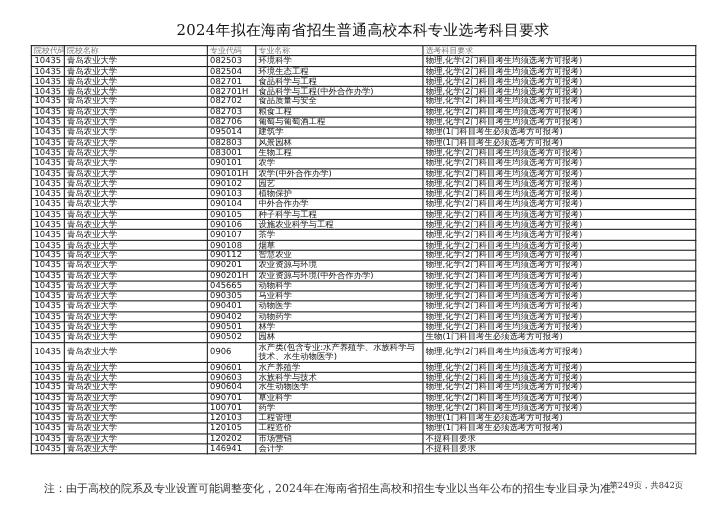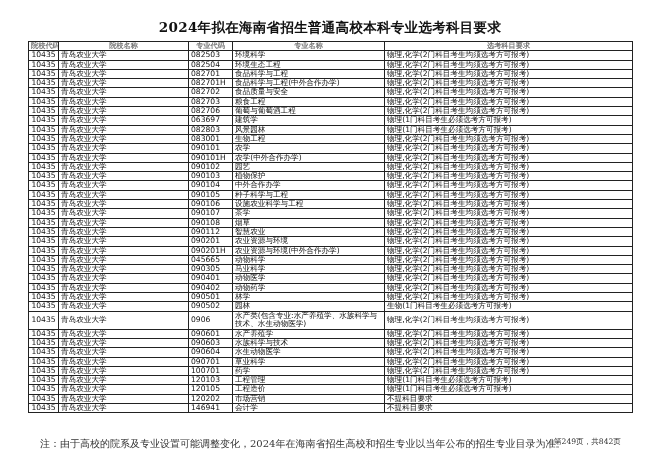--- a/index.html
+++ b/index.html
@@ -1,27 +1,27 @@
 <!DOCTYPE html>
 <html><head>
 <meta charset="utf-8">
 <style>
   html, body { margin: 0; padding: 0; background: #ffffff; }
   body { width: 660px; height: 466px; position: relative; overflow: hidden;
          font-family: "DejaVu Sans", "Liberation Sans", sans-serif; color: #111; }
   .title { position: absolute; left: 0; width: 660px; top: 19px; text-align: center;
            font-family: "DejaVu Serif", "Liberation Serif", serif; font-size: 13.5px;
-           font-weight: bold; letter-spacing: 0.3px; color: #111; }
+           font-weight: normal; letter-spacing: 0.3px; color: #111; }
   table.grid { position: absolute; left: 28px; top: 41px; width: 604px;
                border-collapse: collapse; table-layout: fixed; }
   table.grid th, table.grid td { border: 1px solid #222; padding: 0 2px;
                font-size: 7.6px; line-height: 8.3px; height: 8.3px; white-space: nowrap;
                overflow: hidden; vertical-align: middle; }
-  table.grid th { font-family: "DejaVu Serif", "Liberation Serif", serif; font-weight: bold;
-               color: #777; text-align: center; font-size: 7.2px; }
+  table.grid th { font-family: "DejaVu Serif", "Liberation Serif", serif; font-weight: normal;
+               color: #777; text-align: left; font-size: 7.2px; }
   table.grid td.code { text-align: center; }
   table.grid td.wrap { white-space: normal; line-height: 8px; margin-top: 16px; }
   table.grid tr.tall td { height: 17px; }
   .footer-note { position: absolute; left: 40px; top: 437px; font-size: 10px;
                  font-family: "DejaVu Serif", "Liberation Serif", serif; color: #333; }
   .page-num { position: absolute; left: 554px; top: 437px; font-size: 7.6px;
               font-family: "DejaVu Serif", "Liberation Serif", serif; color: #333; }
 </style>
 </head>
 <body>
@@ -91,21 +91,21 @@
       <tr>
         <td class="code">10435</td>
         <td>青岛农业大学</td>
         <td>082706</td>
         <td>葡萄与葡萄酒工程</td>
         <td>物理,化学(2门科目考生均须选考方可报考)</td>
       </tr>
       <tr>
         <td class="code">10435</td>
         <td>青岛农业大学</td>
-        <td>063697</td>
+        <td>095014</td>
         <td>建筑学</td>
         <td>物理(1门科目考生必须选考方可报考)</td>
       </tr>
       <tr>
         <td class="code">10435</td>
         <td>青岛农业大学</td>
         <td>082803</td>
         <td>风景园林</td>
         <td>物理(1门科目考生必须选考方可报考)</td>
       </tr>

